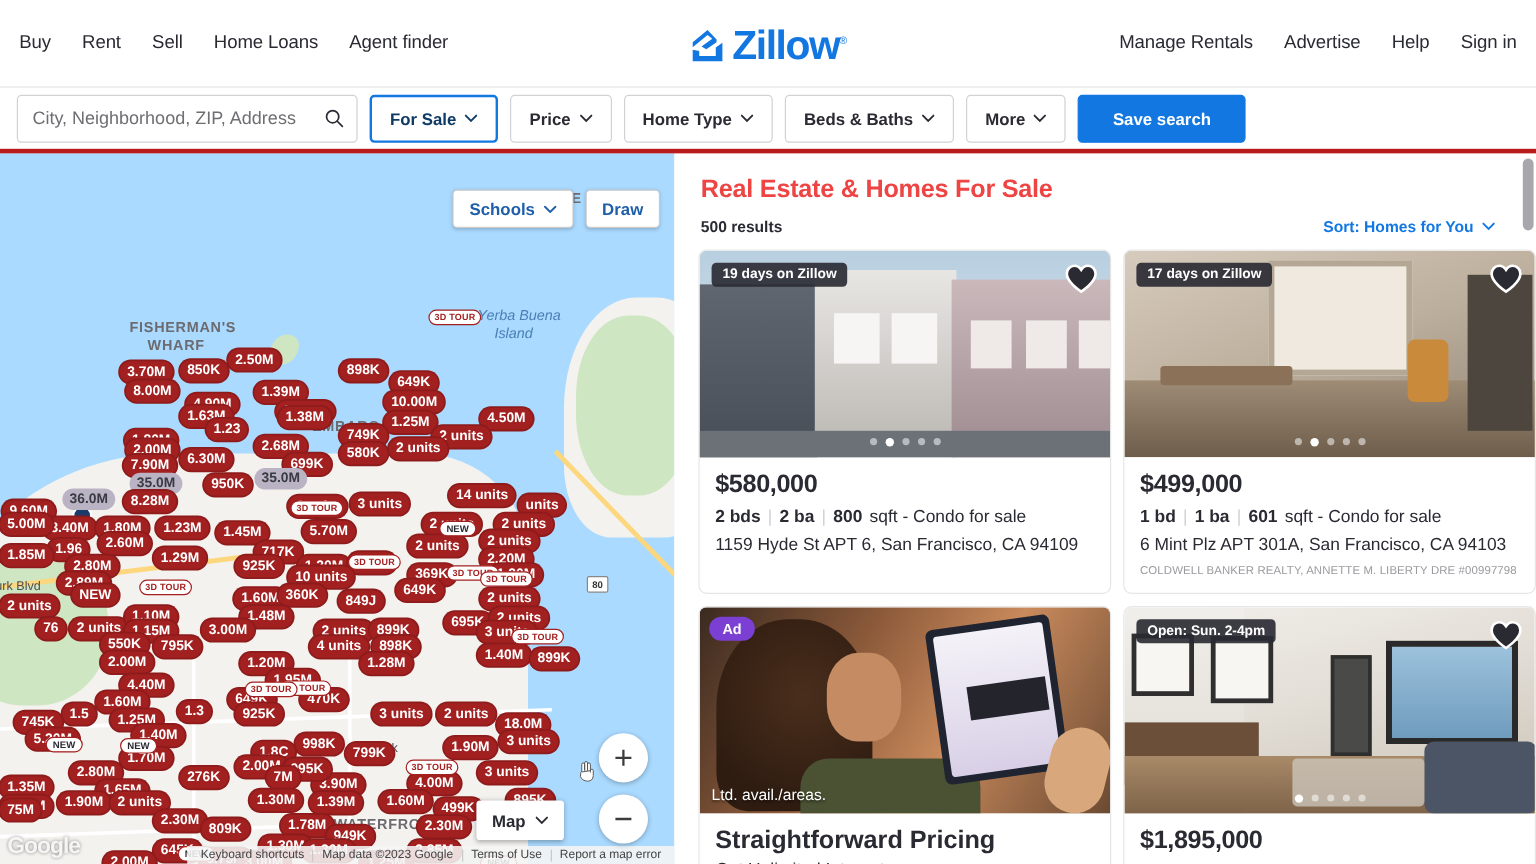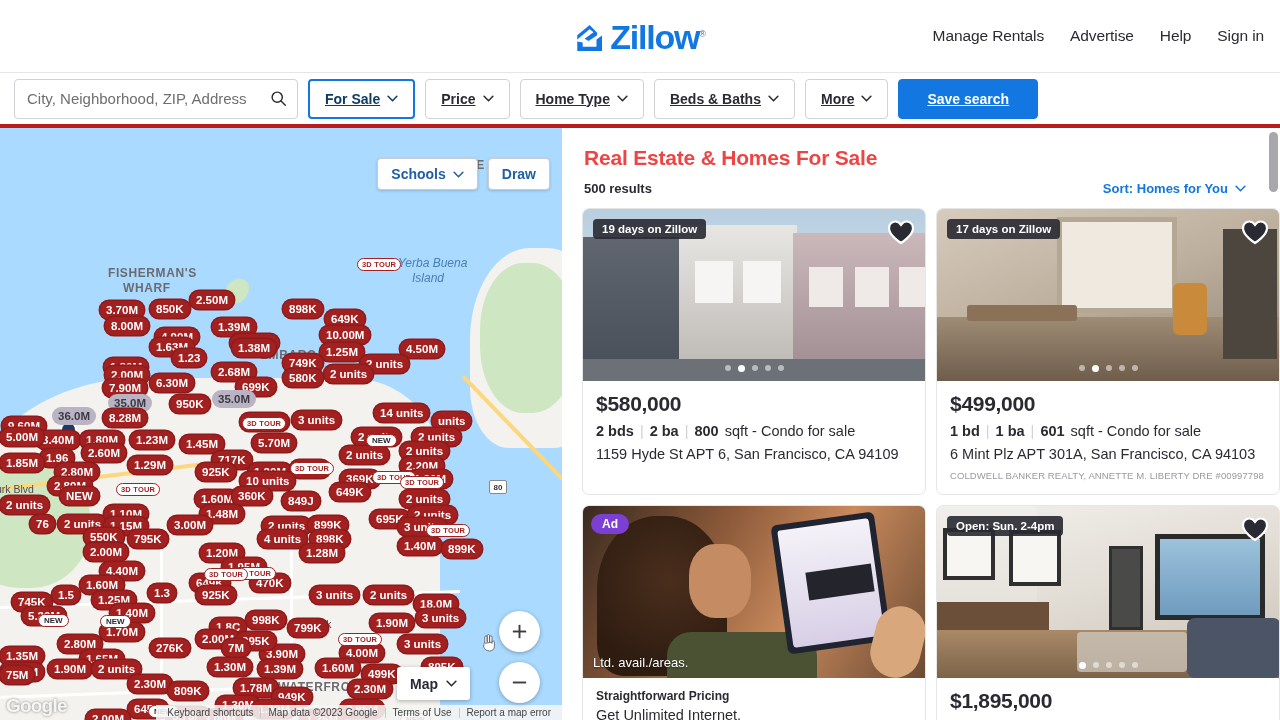--- a/index.html
+++ b/index.html
@@ -51,21 +51,21 @@
   .search-box input {
     flex: 1; border: none; outline: none; font-size: 15px;
     color: #2a2a33; font-family: "Liberation Sans", sans-serif;
   }
   .search-box input::placeholder { color: #6e6e73; }
   .icon-search { width: 17px; height: 17px; flex-shrink: 0; }
   .fbtn {
     height: 40px; border: 1px solid #d1d1d6; border-radius: 4px; background: #fff;
     display: flex; align-items: center; justify-content: flex-end; gap: 7px;
     padding: 0 15px; font-size: 14px; font-weight: bold; color: #2a2a33;
-    cursor: pointer; white-space: nowrap; text-decoration: underline;
+    cursor: pointer; white-space: nowrap;
   }
   .fbtn.active { border: 2px solid #1277e1; color: #0d3b66; }
   .fbtn.primary {
     background: #1277e1; border: 1px solid #1277e1; color: #fff;
     padding: 0 28px; font-weight: bold;
   }
   .chev { width: 11px; height: 7px; display: block; }
 
   
   .content { display: flex; width: 1280px; height: 592px; }
@@ -211,21 +211,21 @@
     display: flex; align-items: center; gap: 6px; flex-wrap: nowrap; overflow: hidden;
   }
   .facts b { font-weight: bold; }
   .facts .bar { color: #d1d1d6; }
   .facts .tail { white-space: nowrap; overflow: hidden; text-overflow: ellipsis; }
   .addr { font-size: 14.5px; color: #2a2a33; margin-top: 7px; white-space: nowrap; }
   .broker {
     font-size: 9.5px; color: #9a9a9f; margin-top: 8px;
     text-transform: uppercase; letter-spacing: 0.1px; white-space: nowrap;
   }
-  .ad-title { font-size: 12px; font-weight: bold; color: #2a2a33; }
+  .ad-title { font-size: 21px; font-weight: bold; color: #2a2a33; }
   .ad-line { font-size: 14.5px; color: #2a2a33; margin-top: 4px; }
 
   .scrollbar {
     position: absolute; right: 2px; top: 4px; width: 9px; height: 584px; z-index: 40;
   }
   .scrollthumb {
     width: 9px; height: 60px; background: #a8a8ac; border-radius: 5px;
   }
 
   
@@ -233,20 +233,27 @@
   .sky1 { background: linear-gradient(#b8cfe0 0%, #cfdde8 55%, #d9e2e8 100%); }
   .bldg { position: absolute; }
   .room1 { background: linear-gradient(160deg,#d6cbbd 0%,#bdaf9d 48%,#8f8173 100%); }
   .room2 { background: linear-gradient(165deg,#f2f0ec 0%,#e3ded6 45%,#c9c2b7 100%); }
   .adimg { background: linear-gradient(120deg,#3a2a20 0%,#8c5a3a 35%,#c98a5c 62%,#6b4a33 100%); }
 </style>
 </head>
 <body>
 
 <div class="header">
+  <nav class="nav-left">
+    <a class="nav-link" href="#">Buy</a>
+    <a class="nav-link" href="#">Rent</a>
+    <a class="nav-link" href="#">Sell</a>
+    <a class="nav-link" href="#">Home Loans</a>
+    <a class="nav-link" href="#">Agent finder</a>
+  </nav>
 
   <div class="logo">
     <div class="logo-inner">
       <svg class="logo-mark" viewBox="0 0 32 32">
         <path d="M15.6 2.2 2.4 13.1v4.4l13.2-10.9 4.2 3.3-9.6 6.9 4.3 2.4 9.1-6.1v-2.6z" fill="#1277e1"></path>
         <path d="M2.4 19.6v10.2h26.4V13.4l-5.9 4.3v7.6H8.2v-4.5z" fill="#1277e1"></path>
       </svg>
       <div class="logo-text">
         <span>Zillow</span><span class="logo-reg">®</span>
       </div>

